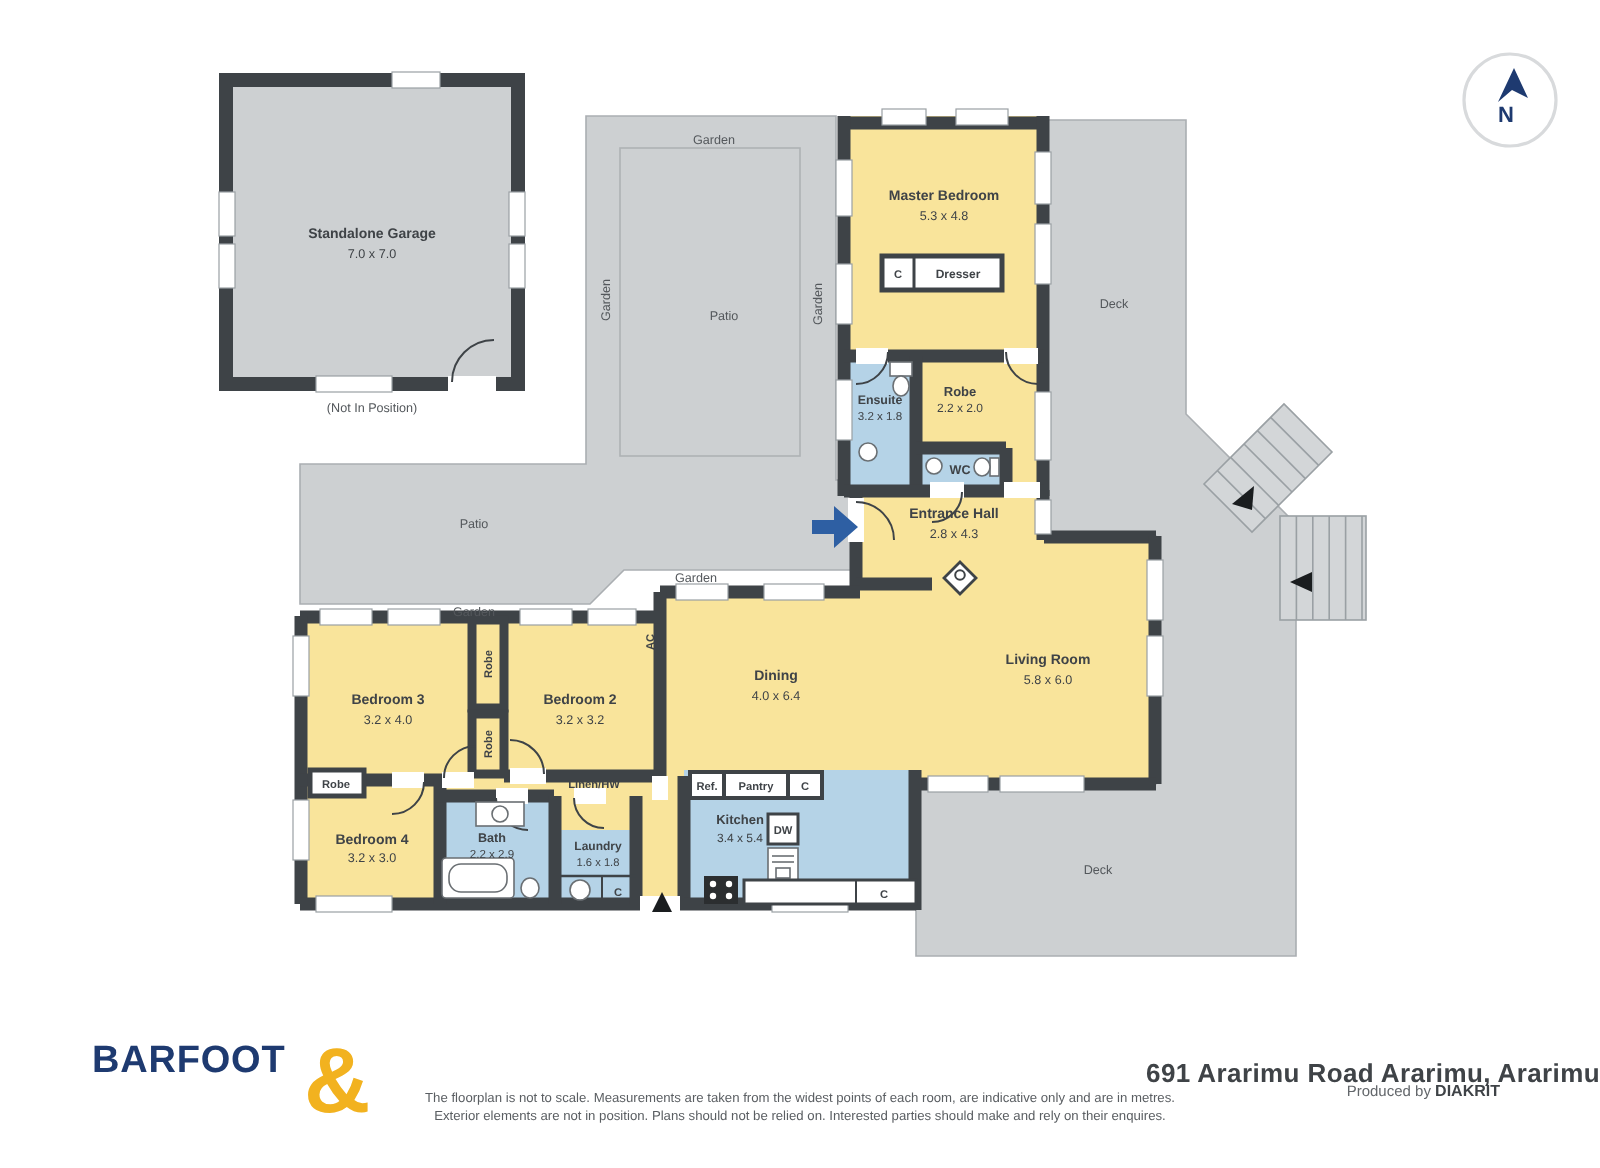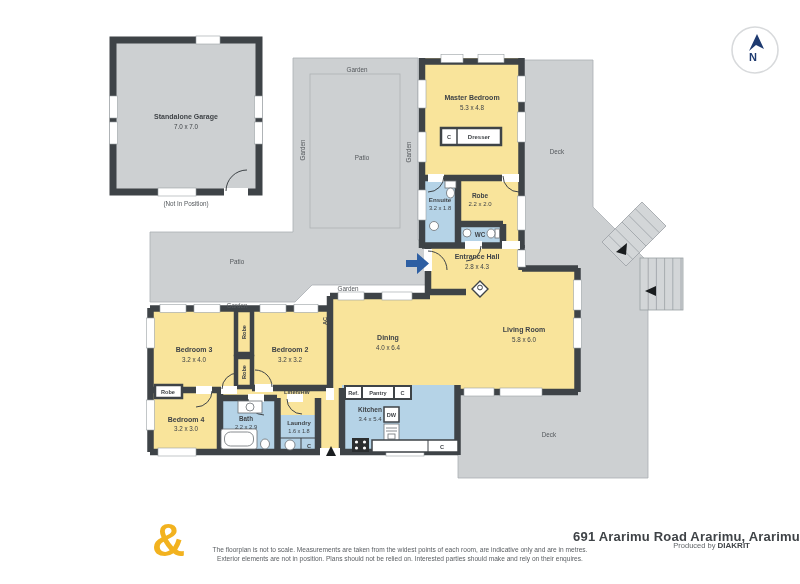--- a/index.html
+++ b/index.html
@@ -285,20 +285,21 @@
   <g>
     <circle cx="755" cy="50" r="23" fill="#ffffff" stroke="#d8dadc" stroke-width="1.6"></circle>
     <polygon points="757,34 764,49 756,45 749,51" fill="#1e3a70"></polygon>
     <text x="753" y="61" text-anchor="middle" style="font-size:11px;font-weight:bold;fill:#1e3a70;">N</text>
   </g>
 </svg>
 
 
 <div class="logo">
   <div class="amp">&amp;</div>
+  <div class="l1">BARFOOT</div>
 </div>
 
 <div class="footer-address">691 Ararimu Road Ararimu, Ararimu</div>
 <div class="footer-disc" id="disc1">The floorplan is not to scale. Measurements are taken from the widest points of each room, are indicative only and are in metres.</div>
 <div class="footer-disc" id="disc2">Exterior elements are not in position. Plans should not be relied on. Interested parties should make and rely on their enquires.</div>
 
 <div class="produced">
   <span>Produced by</span>
   <b>DIAKRIT</b>
 </div>

